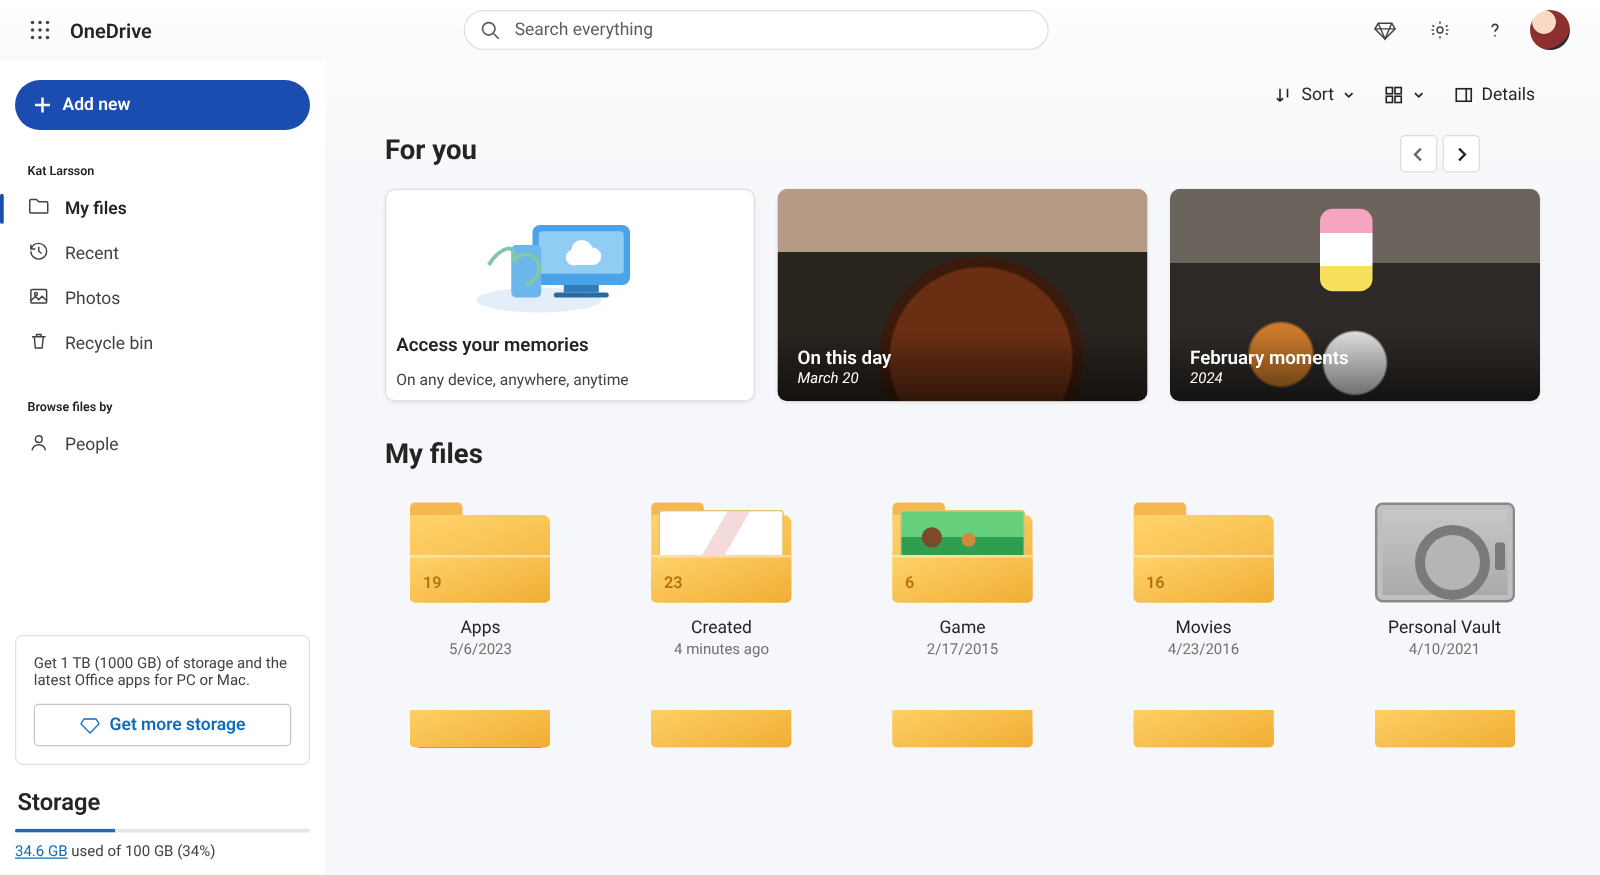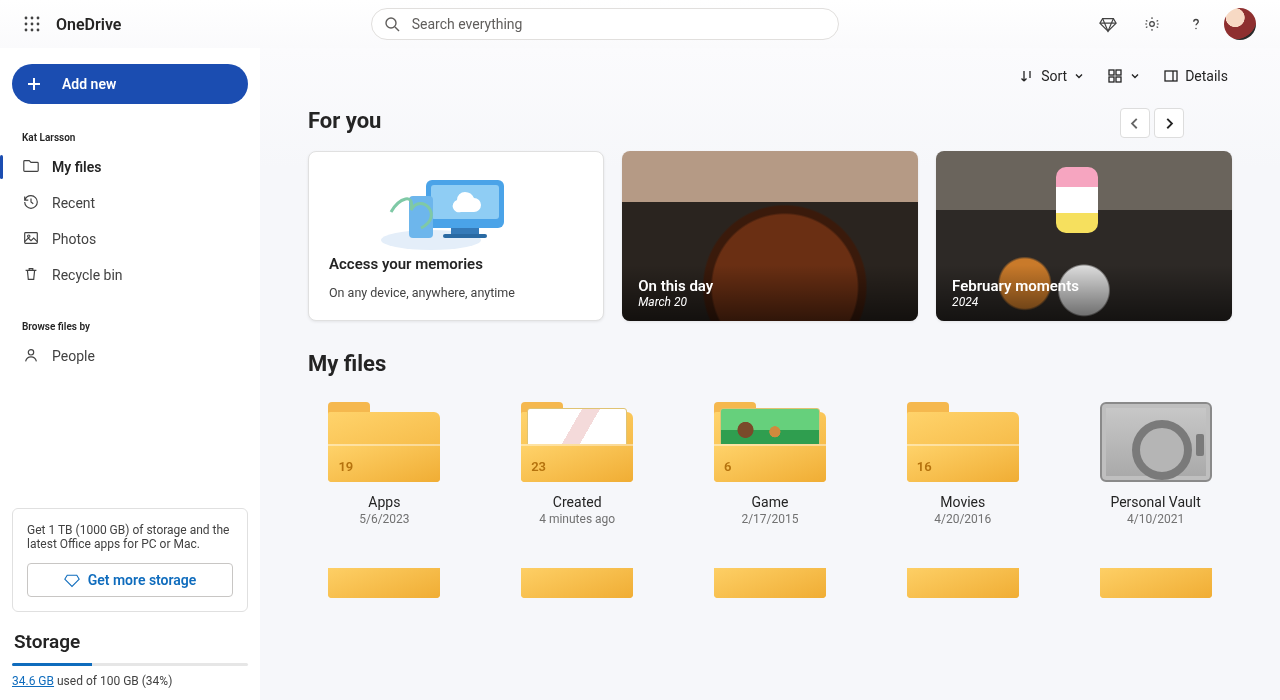--- a/index.html
+++ b/index.html
@@ -29,21 +29,21 @@
   .avatar{width:32px;height:32px;border-radius:50%;background:radial-gradient(circle at 35% 30%, #f7d9c4 0 30%, #8e2f2f 32% 70%, #2a2a2a 72% 100%);margin-left:4px;cursor:pointer;}
 
   .scrollbar{position:absolute;top:48px;right:2px;width:12px;height:650px;background:#f0f0f0;border-radius:6px;}
   .scrollbar .thumb{position:absolute;top:60px;left:1px;width:10px;height:180px;background:#c8c8c8;border-radius:5px;}
 
   
   .shell{display:flex;height:calc(700px - 48px);}
 
   
   .sidebar{width:var(--sidebar-w);padding:16px 12px 12px 12px;display:flex;flex-direction:column;background:#fff;}
-  .add-btn{display:inline-flex;align-items:center;gap:20px;background:#1b4db1;color:#fff;border:none;border-radius:22px;height:40px;padding:0 18px 0 14px;font-size:14px;font-weight:600;cursor:pointer;}
+  .add-btn{display:inline-flex;align-items:center;gap:8px;background:#1b4db1;color:#fff;border:none;border-radius:22px;height:40px;padding:0 18px 0 14px;font-size:14px;font-weight:600;cursor:pointer;}
   .add-btn svg{stroke:#fff;}
   .sb-heading{font-size:10px;font-weight:600;margin:28px 0 6px 10px;color:#242424;}
   .nav-item{display:flex;align-items:center;gap:12px;height:36px;padding:0 10px 0 10px;border-radius:4px;cursor:pointer;color:#424242;position:relative;font-size:14px;}
   .nav-item svg{color:#424242;}
   .nav-item.active{background:#fff;font-weight:600;color:#242424;}
   .nav-item.active::before{content:"";position:absolute;left:-12px;top:6px;bottom:6px;width:3px;background:#1b4db1;border-radius:2px;}
   .sb-spacer{flex:1;}
   .promo{border:1px solid var(--border);border-radius:6px;padding:14px;font-size:12px;color:#424242;}
   .promo-btn{display:flex;align-items:center;justify-content:center;gap:8px;width:100%;height:34px;border:1px solid #c8c6c4;background:#fff;border-radius:4px;margin-top:12px;font-size:14px;font-weight:600;color:var(--accent);cursor:pointer;}
   .storage-h{font-size:19px;font-weight:600;margin:18px 0 10px 2px;}
@@ -56,21 +56,21 @@
   .main{flex:1;background:linear-gradient(180deg,#fbfbfd 0,#f6f7fa 120px);position:relative;overflow:hidden;}
   .cmdbar{height:56px;display:flex;align-items:center;justify-content:flex-end;padding:0 44px 0 24px;gap:6px;}
   .cmd{display:inline-flex;align-items:center;gap:6px;height:32px;padding:0 8px;border-radius:4px;color:#242424;font-size:14px;cursor:pointer;}
   .content{padding:0 48px 24px 48px;overflow-y:auto;height:calc(100% - 56px);}
   h2.section{font-size:22px;font-weight:700;margin:30px 0 18px 0;}
   h2.section.first{margin-top:4px;}
 
   
   .foryou-row{display:flex;gap:18px;}
   .fy-card{width:298px;height:170px;border-radius:8px;overflow:hidden;position:relative;cursor:pointer;background:#ccc;box-shadow:0 1px 3px rgba(0,0,0,.08);}
-  .fy-card.promo-card{background:#fff;border:1px solid var(--border);padding:20px;display:flex;flex-direction:column;justify-content:flex-end;}
+  .fy-card.promo-card{background:#fff;border:1px solid var(--border);padding:8px;display:flex;flex-direction:column;justify-content:flex-end;}
   .promo-art{position:absolute;top:10px;left:0;right:0;display:flex;justify-content:center;}
   .fy-title{font-size:15px;font-weight:600;color:#242424;}
   .fy-sub{font-size:12.5px;color:#424242;margin-top:12px;}
   .fy-overlay{position:absolute;left:0;right:0;bottom:0;padding:12px 16px;color:#fff;background:linear-gradient(180deg,rgba(0,0,0,0),rgba(0,0,0,.55));}
   .fy-overlay .t{font-weight:600;font-size:15px;}
   .fy-overlay .s{font-size:12px;font-style:italic;}
   .fy-nav{position:absolute;right:48px;top:0;display:flex;gap:4px;}
   .fy-nav .navbtn{width:30px;height:30px;border:1px solid #ddd;background:#fff;border-radius:4px;display:flex;align-items:center;justify-content:center;color:#666;cursor:pointer;}
   .fy-nav .navbtn.enabled{color:#242424;}
 
@@ -357,21 +357,21 @@
             <div class="f-date">2/17/2015</div>
           </div>
           <div class="folder">
             <div class="f-icon">
               <div class="f-tab"></div>
               <div class="f-body"></div>
               <div class="f-front"></div>
               <div class="f-count">16</div>
             </div>
             <div class="f-name">Movies</div>
-            <div class="f-date">4/20/2016</div>
+            <div class="f-date">4/23/2016</div>
           </div>
           <div class="folder">
             <div class="vault"></div>
             <div class="f-name">Personal Vault</div>
             <div class="f-date">4/10/2021</div>
           </div>
           <div class="folder" style="height: 30px; overflow: hidden;">
             <div class="f-icon">
               <div class="f-tab"></div>
               <div class="f-body"></div>

